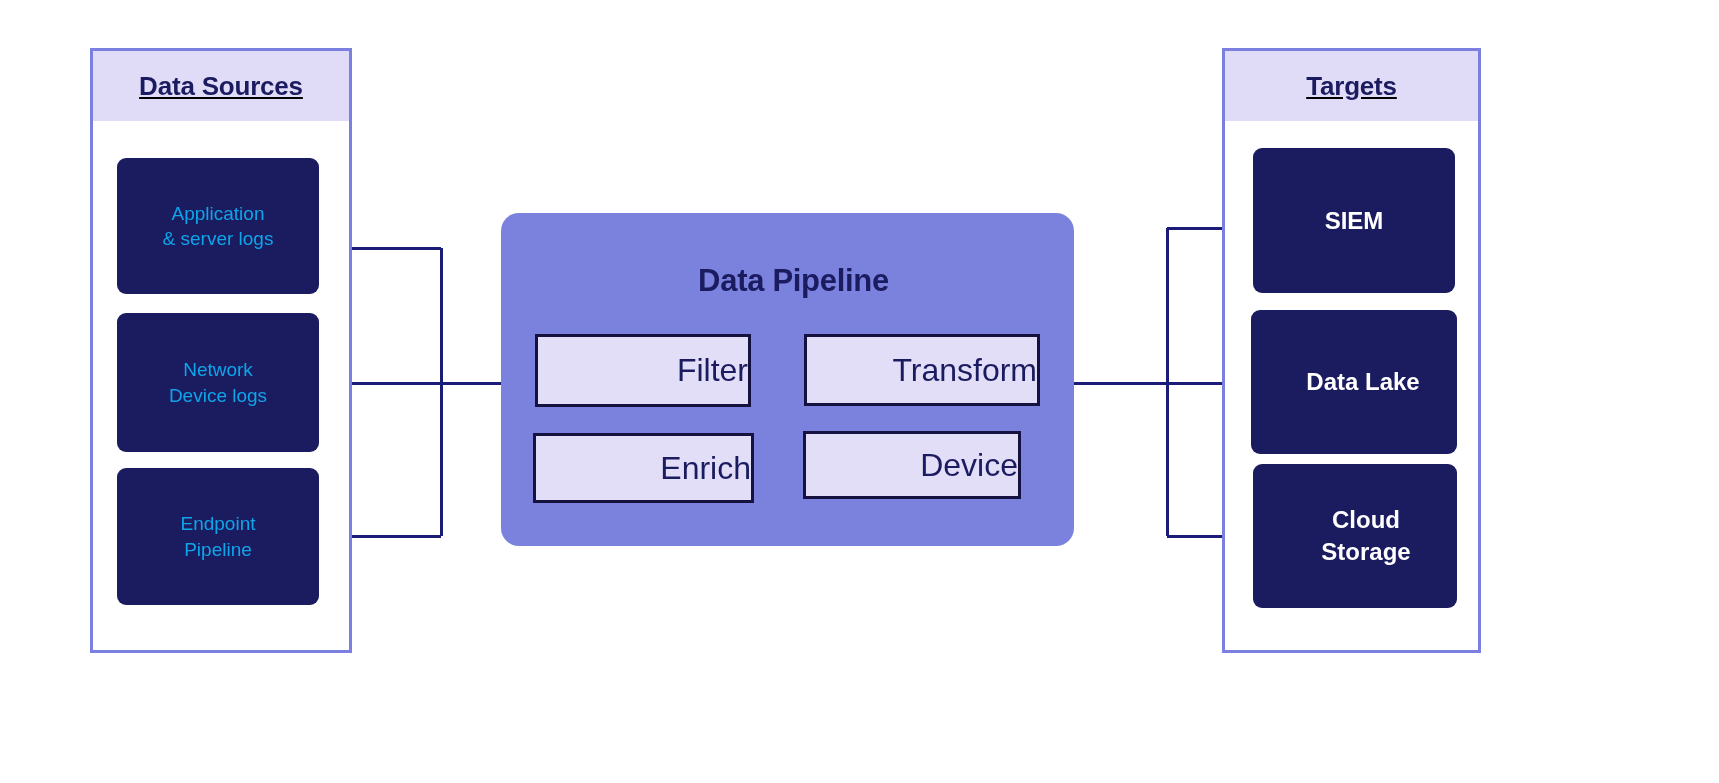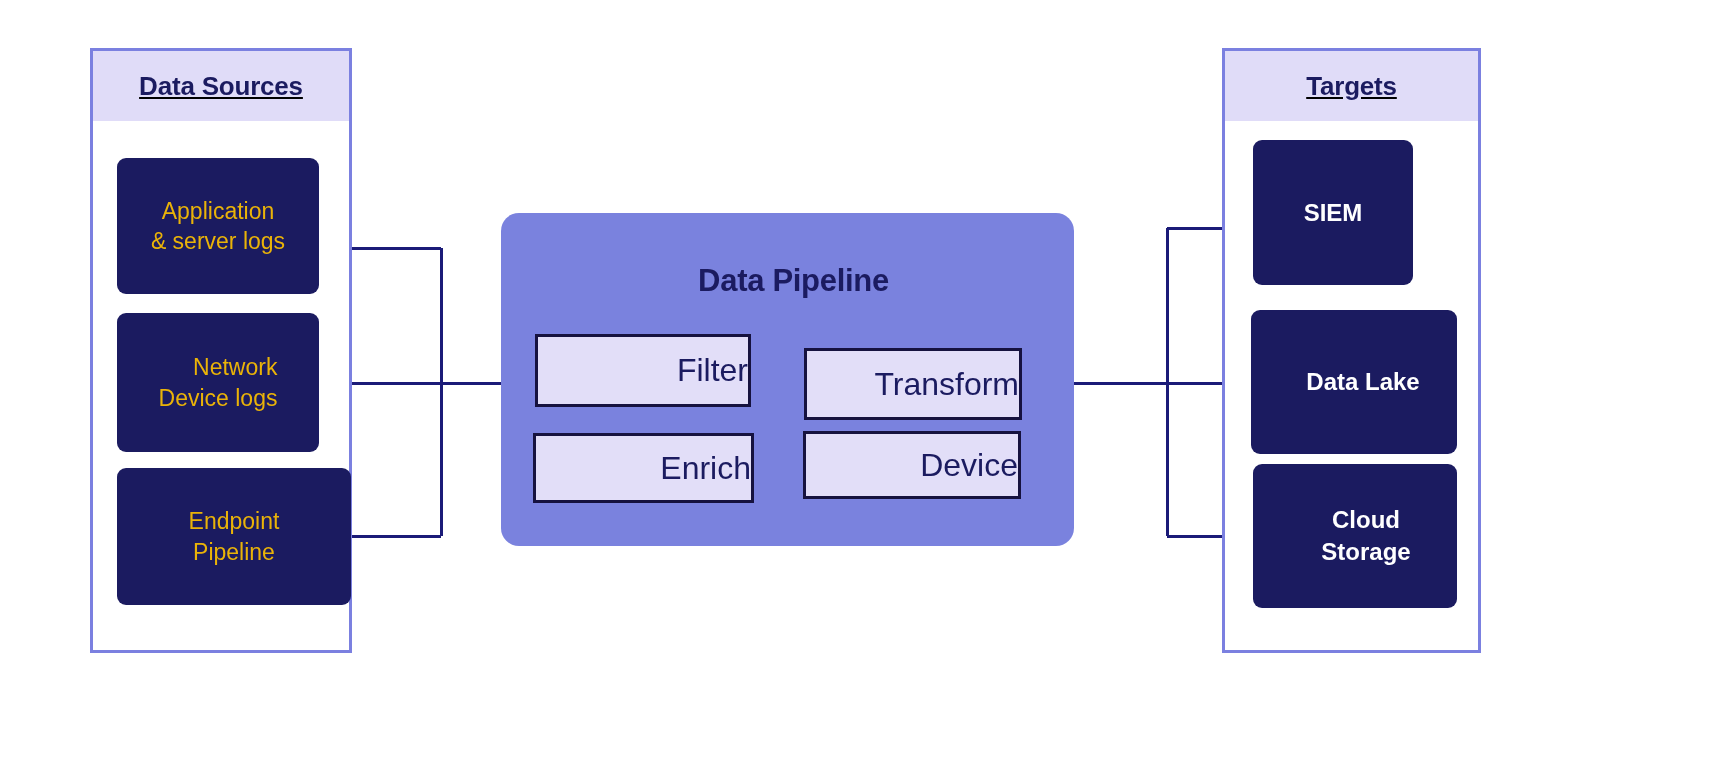--- a/index.html
+++ b/index.html
@@ -50,22 +50,22 @@
   
   .node {
     position: absolute;
     box-sizing: border-box;
     background: #1B1B60;
     border-radius: 9px;
     display: flex;
     align-items: center;
     justify-content: center;
     text-align: center;
-    color: #eab308;
-    font-size: 23px;
+    color: #0ea5e9;
+    font-size: 19px;
     line-height: 1.32;
     padding: 4px 10px;
   }
   .node.bold {
     font-weight: bold;
     color: #ffffff;
     font-size: 24px;
   }
   .node span { display: block; }
 
@@ -141,61 +141,61 @@
     </div>
   </div>
 
   <div class="node" style="left:117px; top:158px; width:202px; height:136px;">
     <div>
       <span>Application</span>
       <span>&amp; server logs</span>
     </div>
   </div>
 
-  <div class="node" style="left:117px; top:313px; width:202px; height:139px;text-align:right;">
+  <div class="node" style="left:117px; top:313px; width:202px; height:139px;">
     <div>
       <span>Network</span>
       <span>Device logs</span>
     </div>
   </div>
 
-  <div class="node" style="left:117px; top:468px; width:234px; height:137px;">
+  <div class="node" style="left:117px; top:468px; width:202px; height:137px;">
     <div>
       <span>Endpoint</span>
       <span>Pipeline</span>
     </div>
   </div>
 
   <div id="pipeline" style="left:501px; top:213px; width:573px; height:333px;">
     <div id="pipeline-title">Data Pipeline</div>
   </div>
 
   <div class="step" style="left:535px; top:334px; width:216px; height:73px;">
     <span>Filter</span>
   </div>
 
-  <div class="step" style="left:804px; top:348px; width:218px; height:72px;">
+  <div class="step" style="left:804px; top:334px; width:236px; height:72px;">
     <span>Transform</span>
   </div>
 
   <div class="step" style="left:533px; top:433px; width:221px; height:70px;">
     <span>Enrich</span>
   </div>
 
   <div class="step" style="left:803px; top:431px; width:218px; height:68px;">
     <span>Device</span>
   </div>
 
   <div class="panel" id="targets-panel" style="left:1222px; top:48px; width:259px; height:605px;">
     <div class="panel-header">
       <div class="panel-title">Targets</div>
     </div>
   </div>
 
-  <div class="node bold" style="left:1253px; top:140px; width:160px; height:145px;">
+  <div class="node bold" style="left:1253px; top:148px; width:202px; height:145px;">
     <div>
       <span>SIEM</span>
     </div>
   </div>
 
   <div class="node bold" style="left:1251px; top:310px; width:206px; height:144px;padding-left:28px;">
     <div>
       <span>Data Lake</span>
     </div>
   </div>

